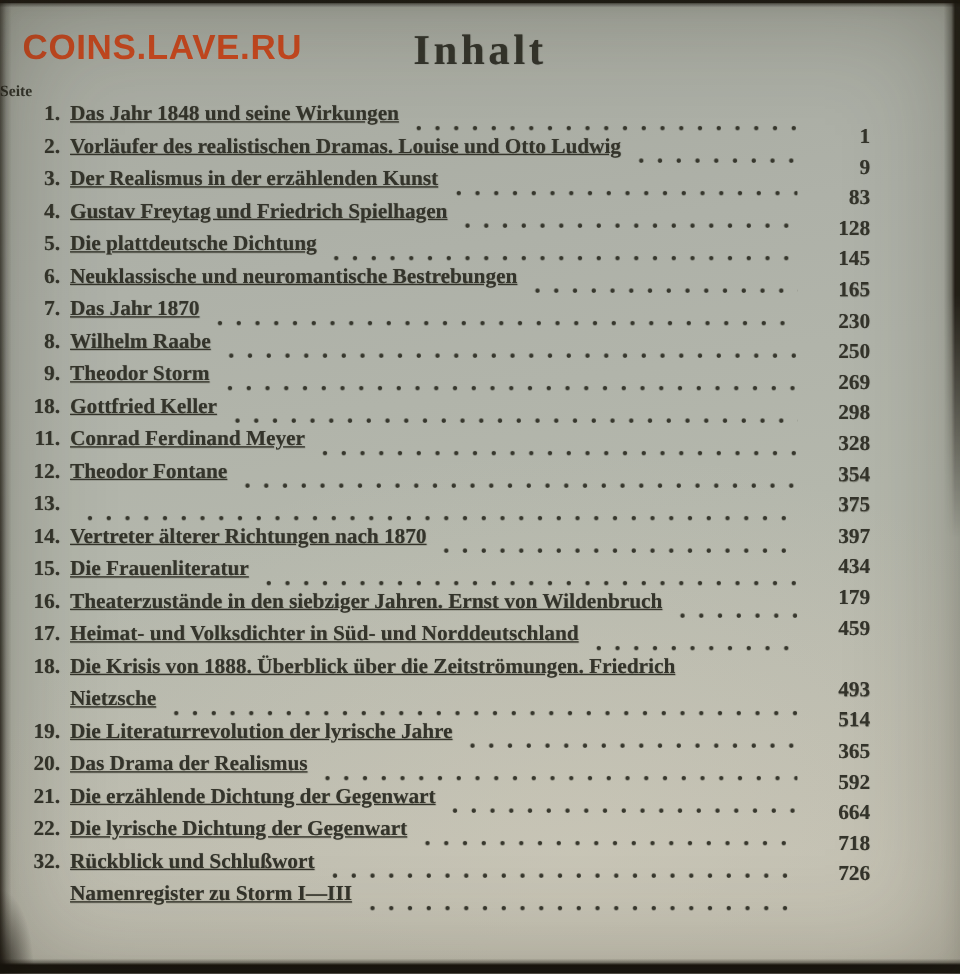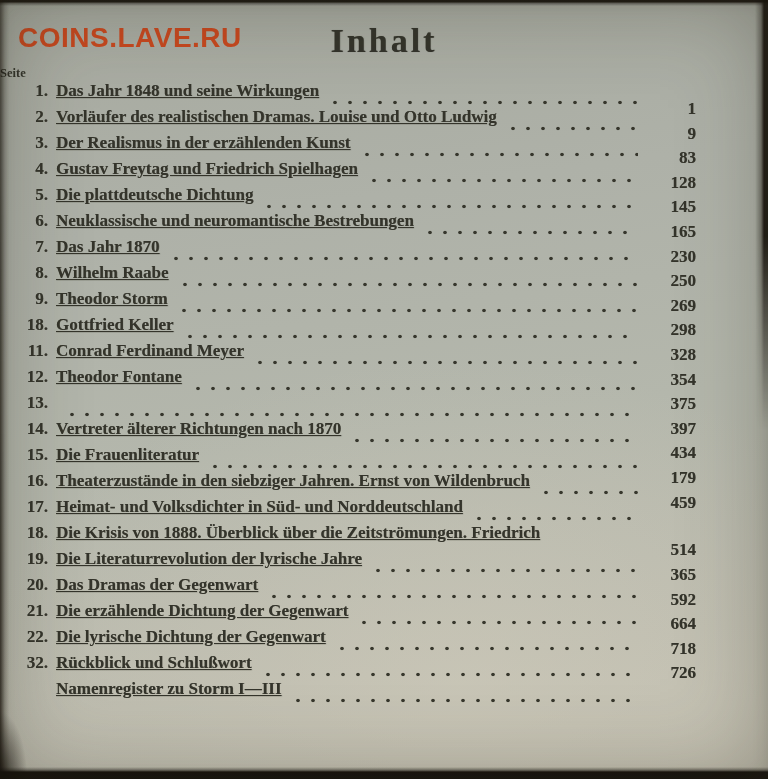--- a/index.html
+++ b/index.html
@@ -158,28 +158,34 @@
         <span class="leader"></span>
         <span class="pg" style="--dy:-4px">459</span>
       </div>
     <div class="line noleader">
         <span class="num">18.</span>
         <span class="label">Die Krisis von 1888. Überblick über die Zeitströmungen. Friedrich</span>
         <span class="leader"></span>
         <span class="pg" style="--dy:-6px"></span>
       </div>
     <div class="line">
+        <span class="num"></span>
+        <span class="label">Nietzsche</span>
+        <span class="leader"></span>
+        <span class="pg" style="--dy:-7px">493</span>
+      </div>
+    <div class="line">
         <span class="num">19.</span>
         <span class="label">Die Literaturrevolution der lyrische Jahre</span>
         <span class="leader"></span>
         <span class="pg" style="--dy:-9px">514</span>
       </div>
     <div class="line">
         <span class="num">20.</span>
-        <span class="label">Das Dramas der Gegenwart</span>
+        <span class="label">Das Drama der Realismus</span>
         <span class="leader"></span>
         <span class="pg" style="--dy:-10px">365</span>
       </div>
     <div class="line">
         <span class="num">21.</span>
         <span class="label">Die erzählende Dichtung der Gegenwart</span>
         <span class="leader"></span>
         <span class="pg" style="--dy:-11px">592</span>
       </div>
     <div class="line">

